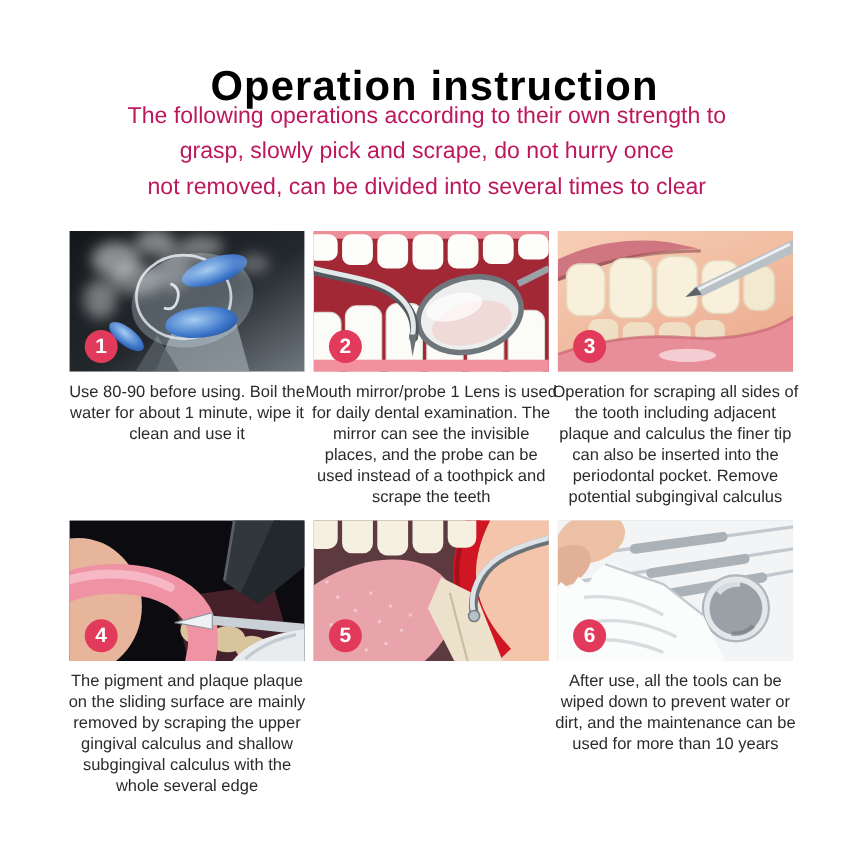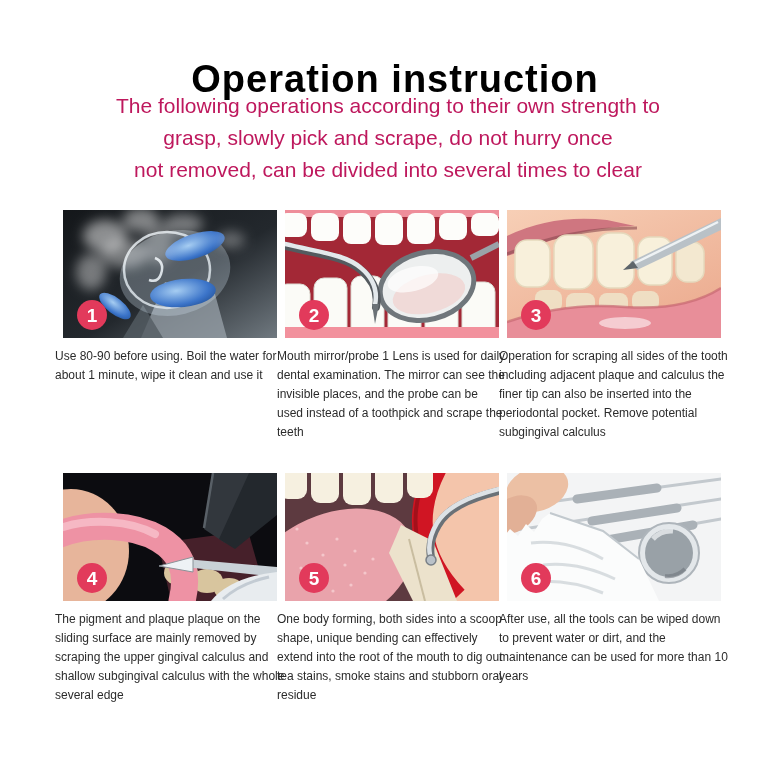--- a/index.html
+++ b/index.html
@@ -29,21 +29,21 @@
   }
   .photo svg{display:block;width:214px;height:128px;}
   .badge{
     position:absolute;left:14px;bottom:8px;width:30px;height:30px;
     border-radius:50%;background:#e23a5b;display:flex;
     align-items:center;justify-content:center;
   }
   .badge span{color:#fff;font-size:19px;font-weight:bold;line-height:1;}
   .caption{
     position:relative;width:230px;margin-left:-8px;margin-top:9px;
-    text-align:left;font-size:12px;line-height:19px;color:#2b2b2b;
+    text-align:center;font-size:15px;line-height:19px;color:#2b2b2b;
   }
 </style>
 </head>
 <body>
 
 <h1 class="page-title">Operation instruction</h1>
 <div class="page-subtitle">The following operations according to their own strength to
 grasp, slowly pick and scrape, do not hurry once
 not removed, can be divided into several times to clear</div>
 
@@ -231,21 +231,20 @@
       <polygon points="116,52 148,68 172,128 128,128 104,80" fill="#ece2cc"></polygon>
       <line x1="124" y1="66" x2="140" y2="128" stroke="#c9bda0" stroke-width="2"></line>
       <path d="M214,18 C182,26 162,36 153,52 C147,62 144,74 146,84" fill="none" stroke="#6a7177" stroke-width="8" stroke-linecap="round"></path>
       <path d="M214,16 C182,24 162,34 152,50 C146,60 143,72 145,82" fill="none" stroke="#dde2e6" stroke-width="4.5" stroke-linecap="round"></path>
       <circle cx="146" cy="87" r="5" fill="#b9c1c8" stroke="#787f86" stroke-width="1.5"></circle>
     </svg>
     <div class="badge">
         <span>5</span>
       </div>
   </div>
-  <div class="caption">One body forming, both sides into a scoop shape, unique bending can effectively extend into the root of the mouth to dig out tea stains, smoke stains and stubborn oral residue</div>
 </div>
 
 <div class="step-card pos-5">
   <div class="photo" role="img" aria-label="set of dental tools and mouth mirror being wiped with a cloth">
     <svg viewBox="0 0 214 128">
       <rect width="214" height="128" fill="#f3f4f5"></rect>
       <g stroke-linecap="round">
         <line x1="-10" y1="36" x2="214" y2="6" stroke="#c3c9ce" stroke-width="3"></line>
         <line x1="70" y1="26" x2="150" y2="15" stroke="#aab1b7" stroke-width="9"></line>
         <line x1="-10" y1="60" x2="214" y2="26" stroke="#c3c9ce" stroke-width="3"></line>

